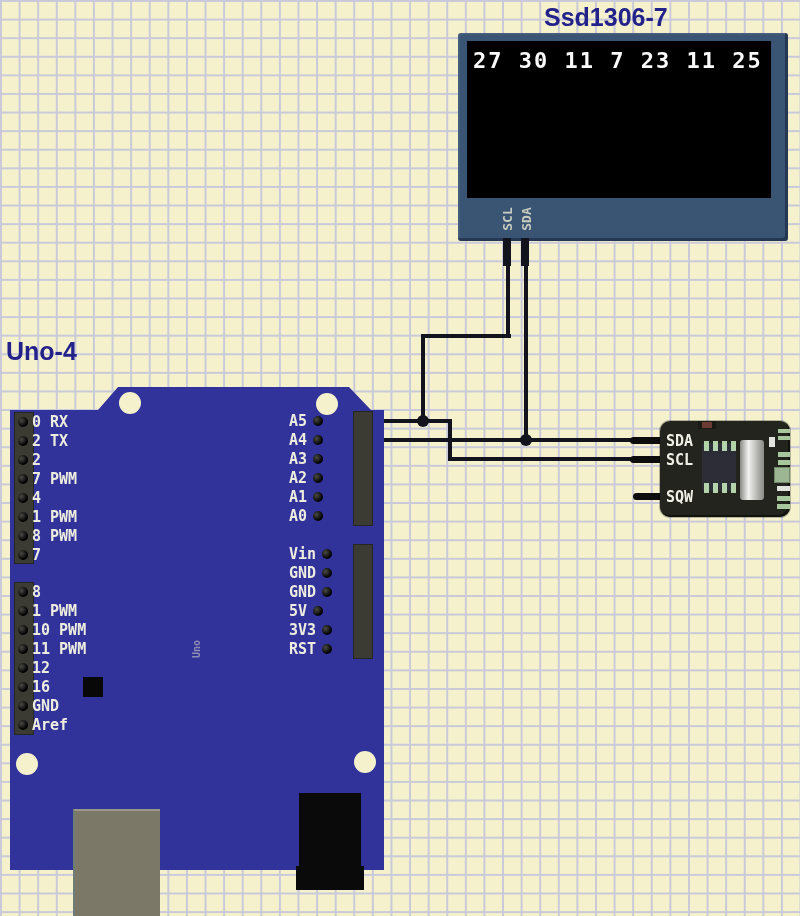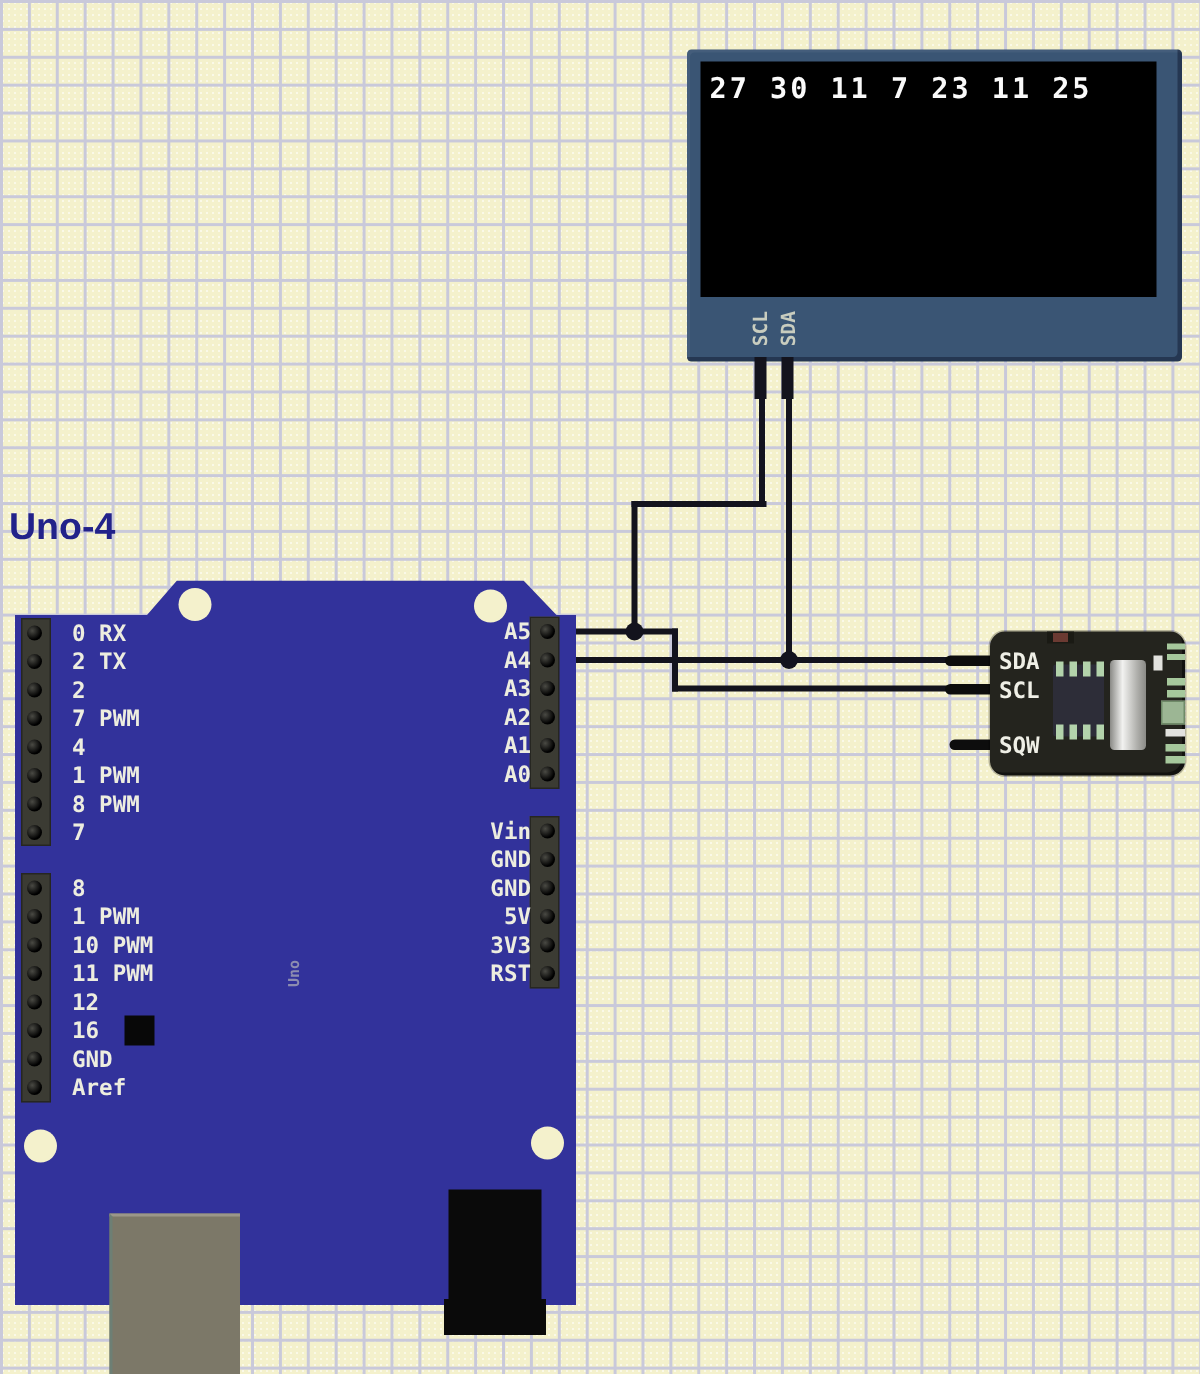--- a/index.html
+++ b/index.html
@@ -24,21 +24,21 @@
   .oled-frame {
     position:absolute; left:458px; top:33px; width:330px; height:208px;
     background: var(--frame, #3a5574); border-radius:3px;
     box-shadow: inset -3px -3px 0 rgba(0,0,20,0.35), inset 2px 2px 0 rgba(255,255,255,0.05);
   }
   .oled-screen {
     position:absolute; left:9px; top:8px; width:304px; height:157px; background:#000;
   }
   .oled-screen-text {
     position:absolute; left:6px; top:7px; color:#fafafa;
-    font-size:19px; font-weight:bold; letter-spacing:2px; white-space:pre;
+    font-size:22px; font-weight:bold; letter-spacing:2px; white-space:pre;
   }
   .vtext {
     position:absolute; transform:rotate(-90deg); transform-origin:center;
     font-size:13px; font-weight:bold; color:#c9cdbf; text-align:center;
     width:34px; height:14px; line-height:14px;
   }
 
   
   .wire { position:absolute; background: var(--wire, #13131d); }
   .junction { position:absolute; width:12px; height:12px; border-radius:50%;
@@ -53,22 +53,22 @@
   .hole { position:absolute; width:22px; height:22px; border-radius:50%;
     background: var(--bg, #f4f1cc); }
   .led-square { position:absolute; left:83px; top:677px; width:20px; height:20px; background:#080808; }
   .uno-vtext { position:absolute; left:182px; top:643px; width:30px; height:12px; line-height:12px;
     transform:rotate(-90deg); font-size:10px; font-weight:bold; color:#8d8db0; text-align:center; }
 
   .pin-strip { position:absolute; background:#3b3b33; box-shadow: inset 0 0 0 1px rgba(0,0,0,0.35); }
   .pin-rows { position:absolute; }
   .pin-row { display:flex; align-items:center; height:19px; }
   .pin-rows.left .pin-row { padding-left:4px; }
-  .pin-rows.left .pin-label { margin-left:20px; }
-  .pin-rows.right .pin-row { justify-content:flex-end; }
+  .pin-rows.left .pin-label { margin-left:4px; }
+  .pin-rows.right .pin-row { }
   .pin-rows.right .pin-hole { order:2; margin-left:6px; margin-right:3px; }
   .pin-rows.right .pin-label { order:1; }
   .pin-hole { width:10px; height:10px; border-radius:50%;
     background: radial-gradient(circle at 35% 35%, #4a4a44, #000 65%); flex:none; }
   .pin-label { font-size:15px; font-weight:bold; color:#ededdf; white-space:pre; }
 
   .usb {
     position:absolute; left:73px; top:809px; width:85px; height:107px;
     background:#7c7868; border-top:2px solid #9b9789; border-left:2px solid #6d7f74;
   }
@@ -92,20 +92,21 @@
   .rtc-bit { position:absolute; }
   .bit-green { background:#a6c89c; }
   .bit-white { background:#e2e2de; }
   .bit-bigsq { background:#9cb694; box-shadow: inset 0 0 0 1px #6f8a68; }
 </style>
 </head>
 <body>
 
 <div class="canvas">
 
+  <div class="ref-label" style="left:544px; top:3px;">Ssd1306-7</div>
 
   <div class="oled-frame">
     <div class="oled-screen">
       <div class="oled-screen-text">27 30 11 7 23 11 25</div>
     </div>
     <div class="vtext" style="left:33px; top:179px;">SCL</div>
     <div class="vtext" style="left:52px; top:179px;">SDA</div>
   </div>
 
   <div class="wire" style="left:503px; top:238px; width:8px;  height:28px;"></div>

